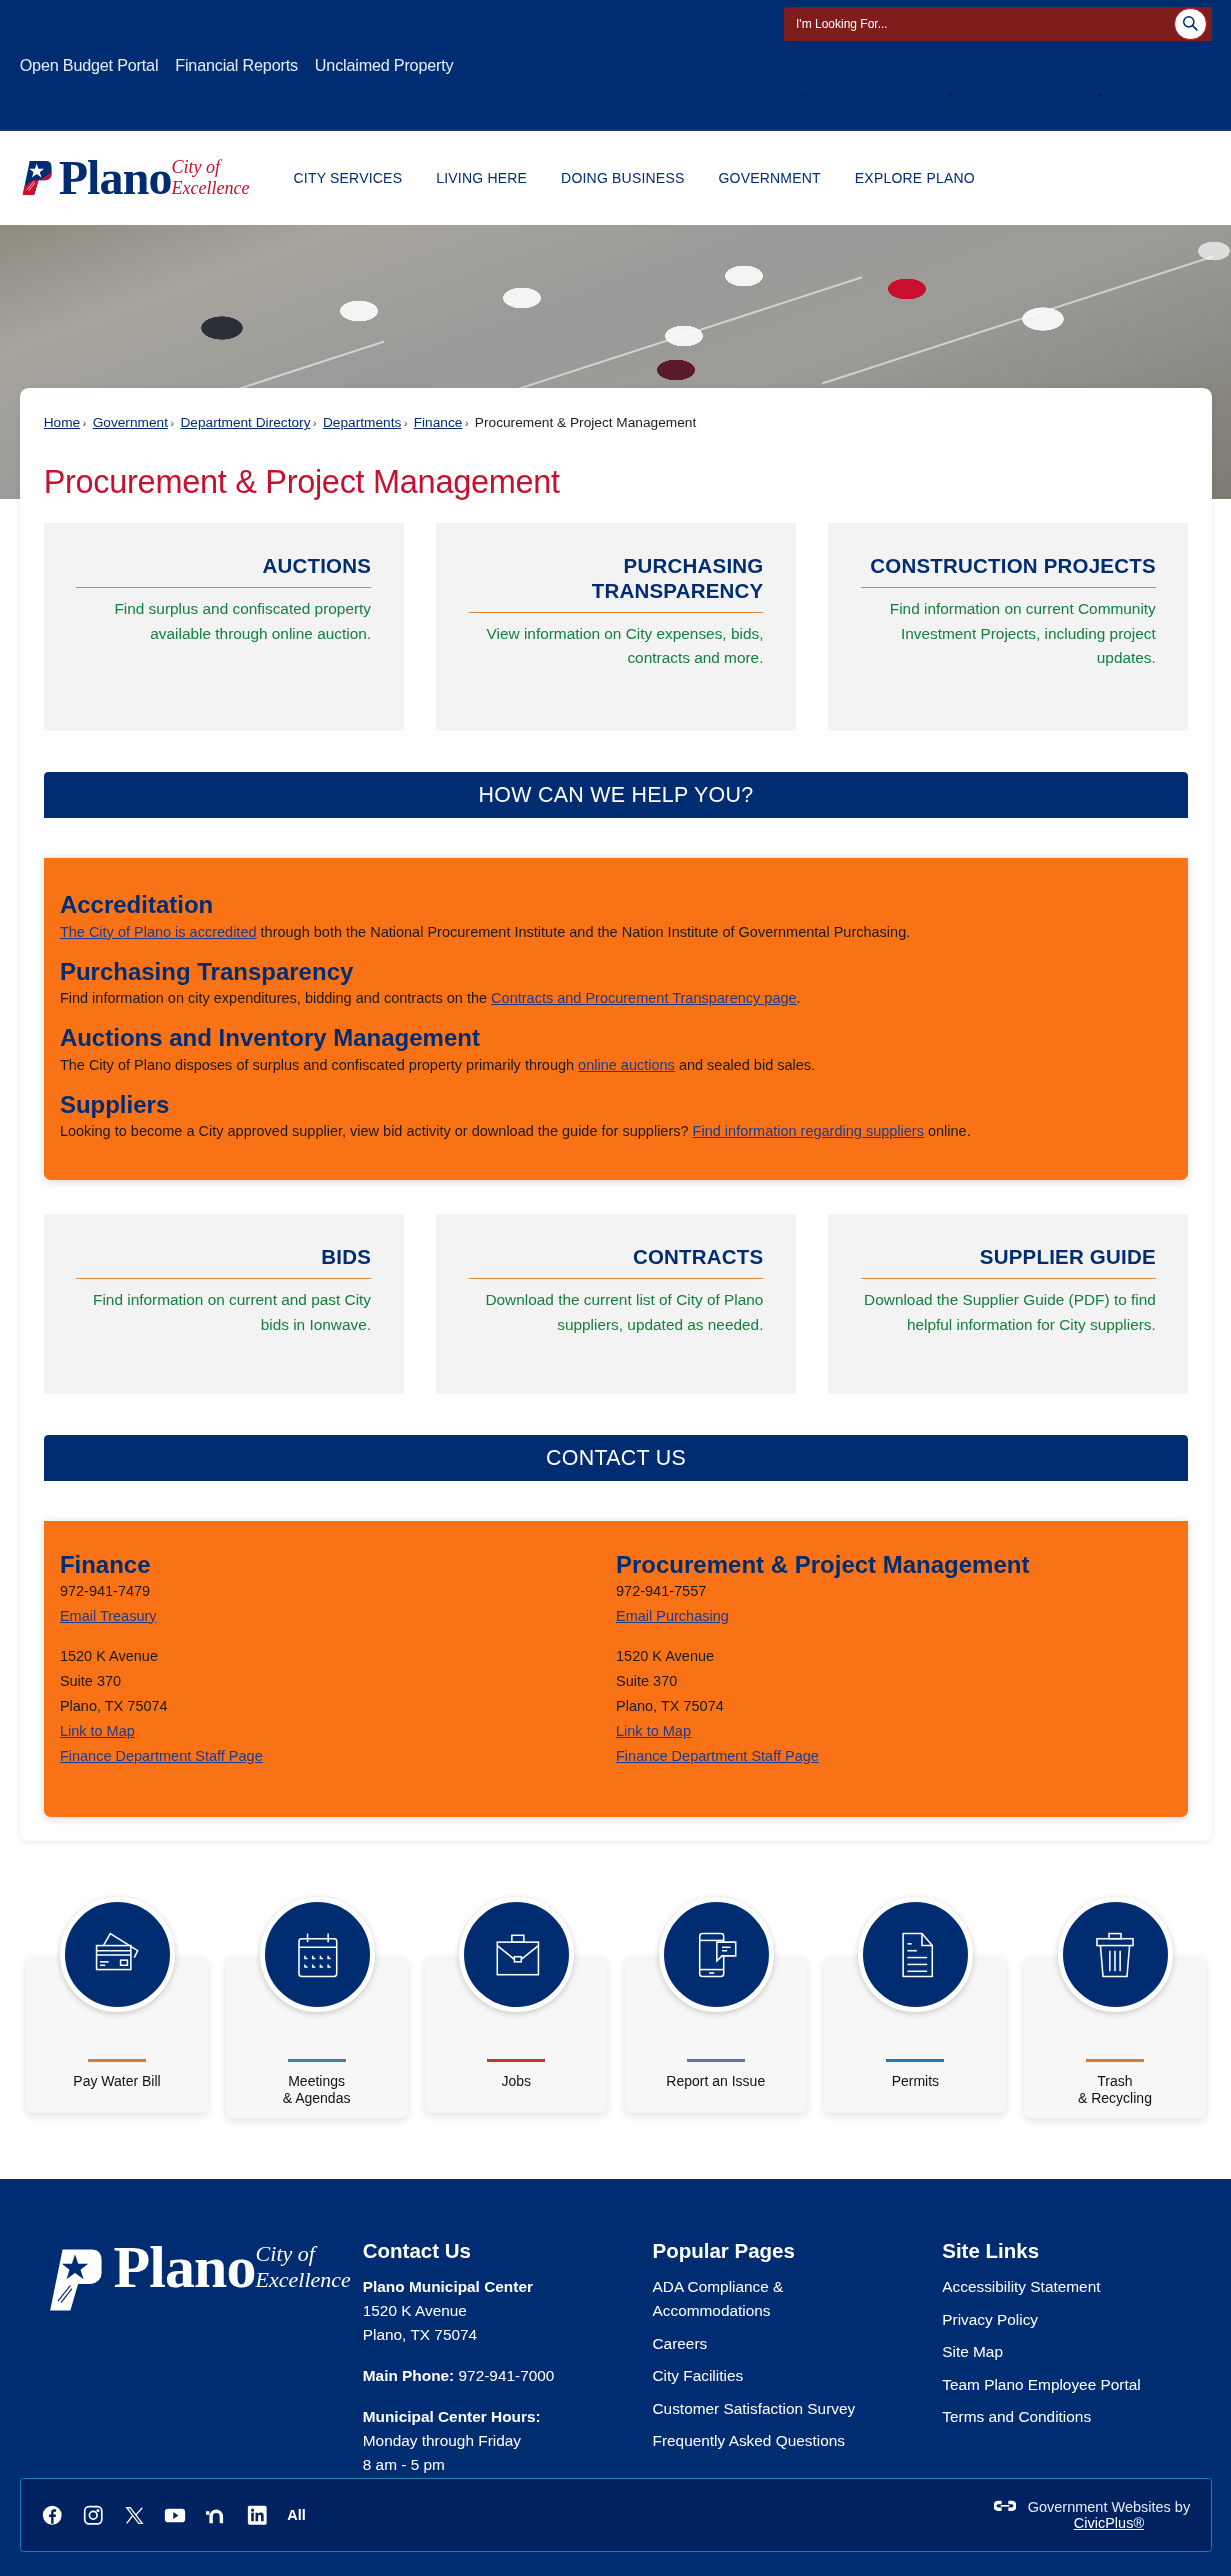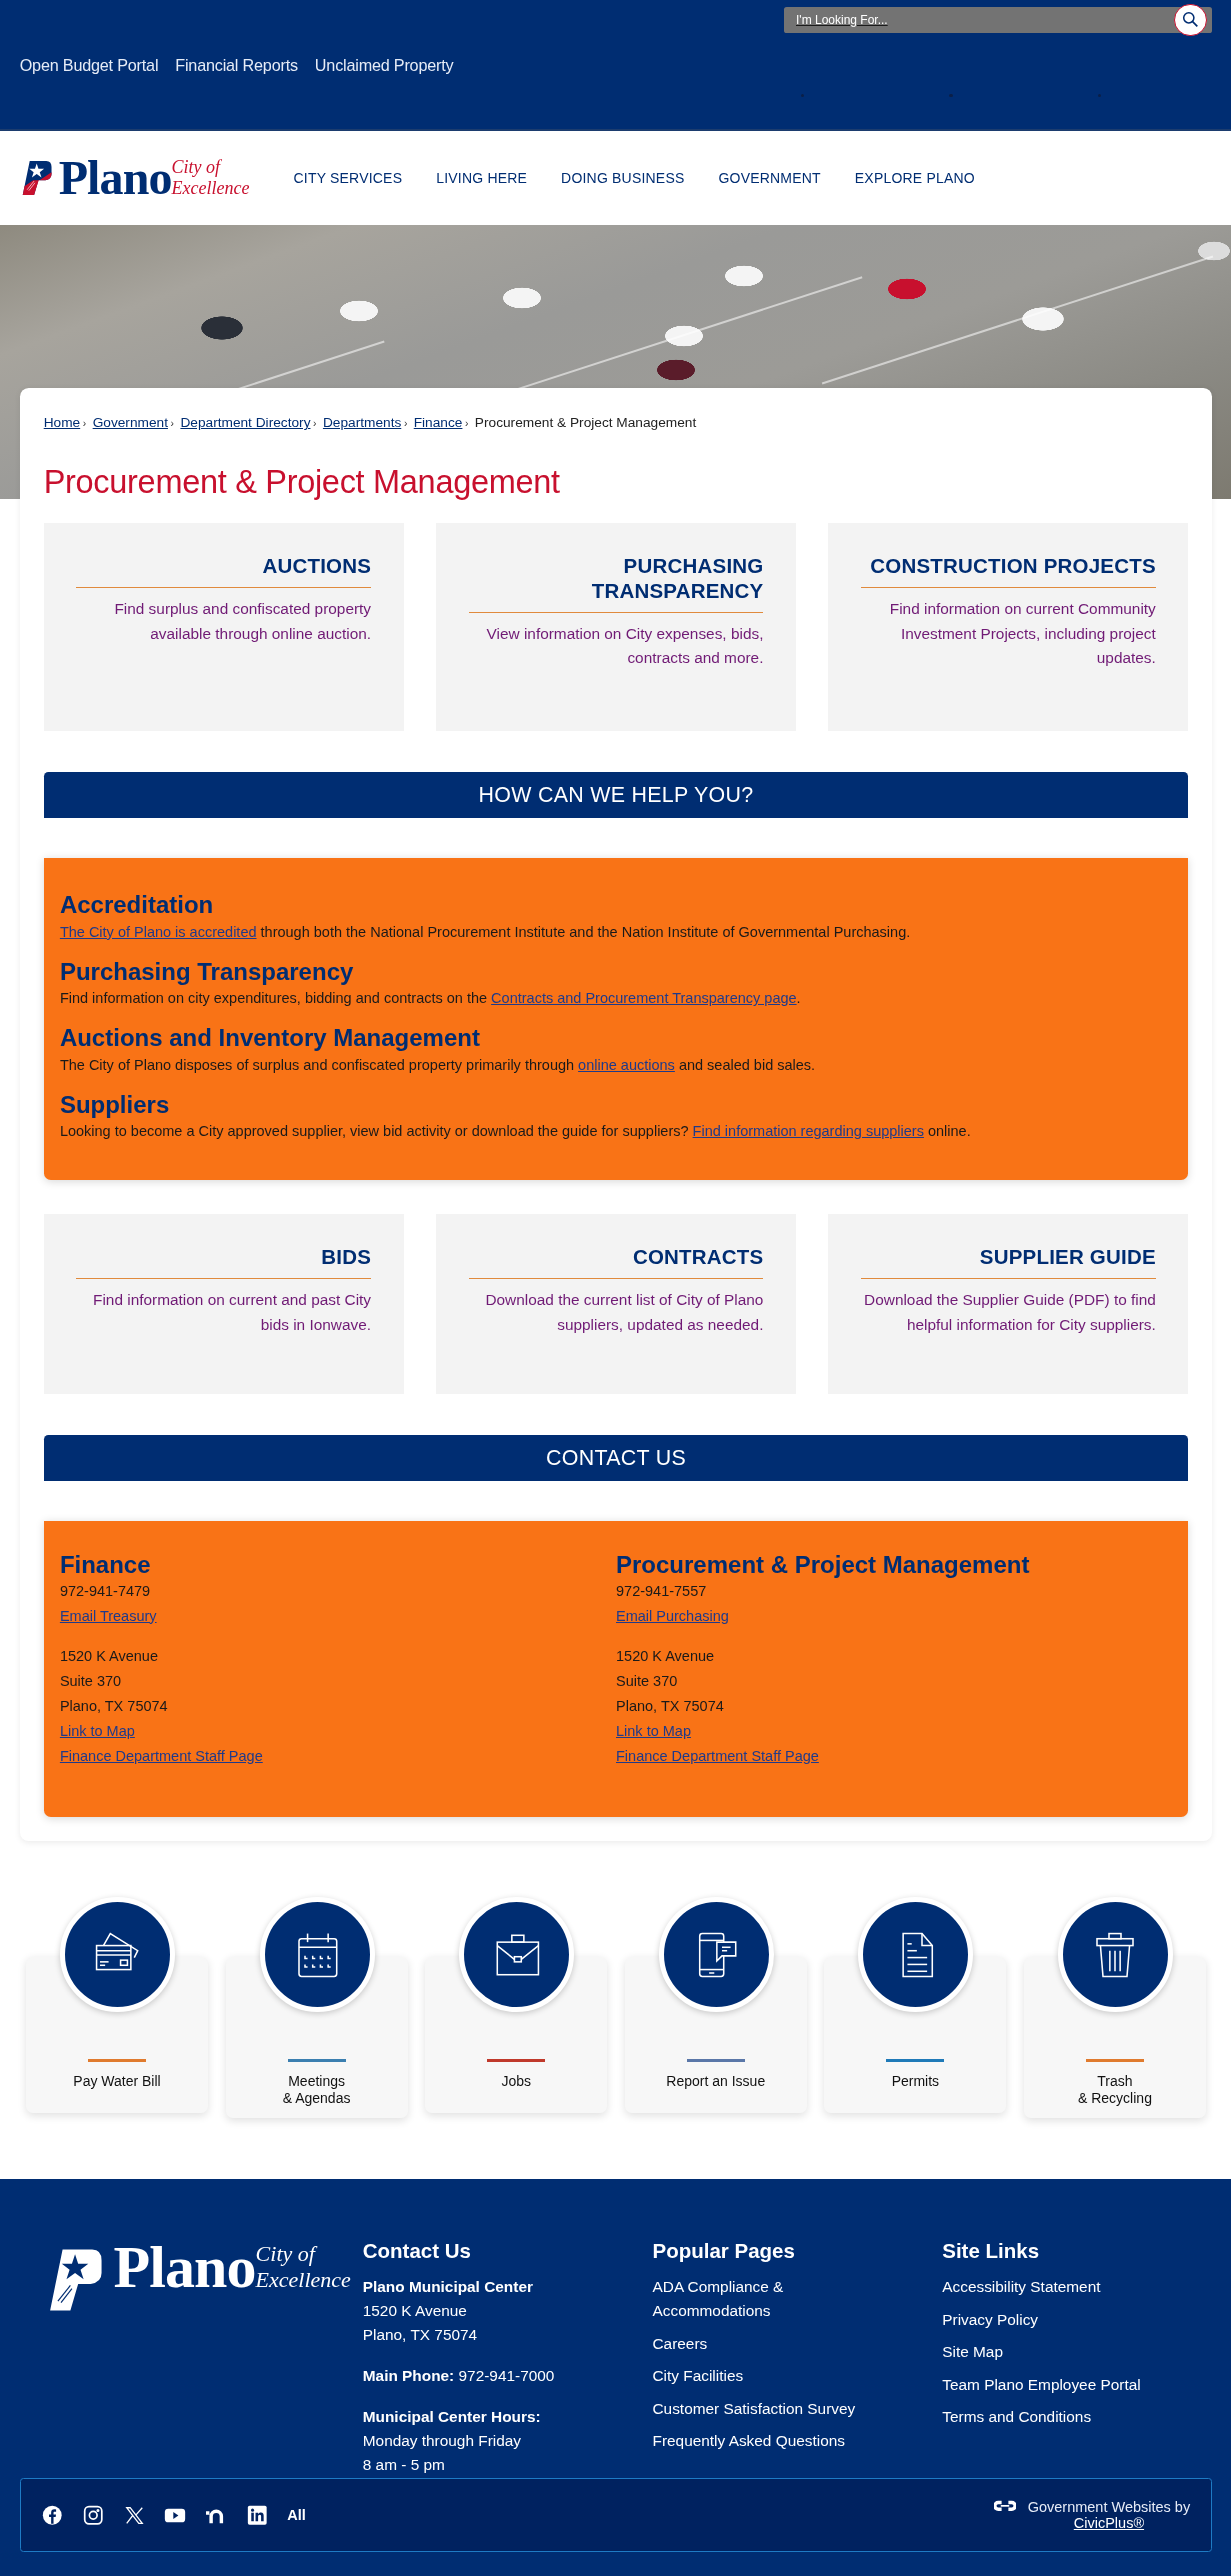--- a/index.html
+++ b/index.html
@@ -3,21 +3,21 @@
 <meta charset="utf-8">
 <style>
   * { box-sizing: border-box; margin: 0; padding: 0; }
   body { width: 1232px; font-family: "Liberation Sans", "DejaVu Sans", sans-serif; background: #fff; color: #1a1a1a; }
   a { color: inherit; }
 
   
   .topbar { height: 131px; background: #002d72; position: relative; border-bottom: 2.6px solid #1c3c6e; }
   .utility-links { position: absolute; left: 19.7px; top: 56px; display: flex; gap: 17px; }
   .utility-links a { color: #e6ecf7; text-decoration: none; font-size: 16.2px; letter-spacing: -0.2px; }
-  .search-box { position: absolute; left: 784px; top: 6.8px; width: 428px; height: 26px; background: #737373; border-radius: 2.6px; display: flex; align-items: center; text-decoration: underline; }
+  .search-box { position: absolute; left: 784px; top: 6.8px; width: 428px; height: 34px; background: #7f1d1d; border-radius: 2.6px; display: flex; align-items: center; }
   .search-input { flex: 1; background: transparent; border: none; color: #fff; font-size: 12px; padding-left: 12px; font-family: "Liberation Sans", sans-serif; outline: none; }
   .search-input::placeholder { color: #fff; }
   .search-btn { width: 32.5px; height: 32.5px; border-radius: 50%; background: #fff; border: 1.7px solid #c8102e; margin-right: 5.1px; display: flex; align-items: center; justify-content: center; cursor: pointer; }
   .dots { position: absolute; top: 94px; left: 801px; display: flex; gap: 145px; }
   .dots span { width: 3.4px; height: 3.4px; background: #0a1f48; border-radius: 50%; display: block; }
 
   
   .mainnav { height: 94px; background: #fff; display: flex; align-items: center; padding-left: 20.5px; }
   .logo { display: flex; align-items: center; width: 229px; height: 82px; }
   .logo-text { margin-left: 6.8px; display: flex; flex-direction: row; }
@@ -45,21 +45,21 @@
   
   .content-card { position: relative; margin: -111px 19.7px 0 19.7px; background: #fff; border-radius: 8.6px; padding: 20.5px 24px 24px 24px; box-shadow: 0 1.7px 6.8px rgba(0,0,0,0.08); }
   .breadcrumb { font-size: 13.7px; color: #222; margin-top: 6.8px; }
   .breadcrumb a { color: #002d72; text-decoration: underline; }
   .breadcrumb .sep { font-size: 10.3px; margin: 0 2.6px; color: #333; }
   .page-title { color: #c8102e; font-size: 32.5px; font-weight: normal; margin-top: 34px; letter-spacing: -0.3px; }
 
   .tile-row { display: flex; gap: 32.5px; margin-top: 22px; }
   .tile { flex: 1; background: #f3f3f3; padding: 31px 32.5px 26px 32.5px; min-height: 208px; cursor: pointer; text-align: right; }
   .tile h3 { color: #002d72; font-size: 20.5px; font-weight: bold; line-height: 1.2; padding-bottom: 8.6px; border-bottom: 1.7px solid #e08a3c; letter-spacing: 0.2px; }
-  .tile p { color: #701a75; font-size: 15.4px; line-height: 1.6; margin-top: 8.6px; }
+  .tile p { color: #15803d; font-size: 15.4px; line-height: 1.6; margin-top: 8.6px; }
   .tile-row.second .tile { min-height: 180px; padding-top: 31px; }
 
   .section-head { margin-top: 41px; background: #002d72; color: #fff; text-align: center; font-size: 21.4px; height: 46px; line-height: 46px; border-radius: 4.3px 4.3px 0 0; letter-spacing: 0.3px; }
   .section-body { background: #f97316; border-radius: 0 0 6.8px 6.8px; box-shadow: 0 1.7px 8.6px rgba(0,0,0,0.15); padding: 34px 16.2px 41px 16.2px; margin-top: 40px; }
   .help-item { margin-bottom: 19px; }
   .help-item h4 { color: #002d72; font-size: 24px; font-weight: bold; line-height: 1.1; }
   .help-item p { font-size: 14.5px; color: #1a1a1a; margin-top: 5.1px; }
   .help-item p a { color: #1f3a8a; text-decoration: underline; }
 
   .contact-cols { display: flex; }

